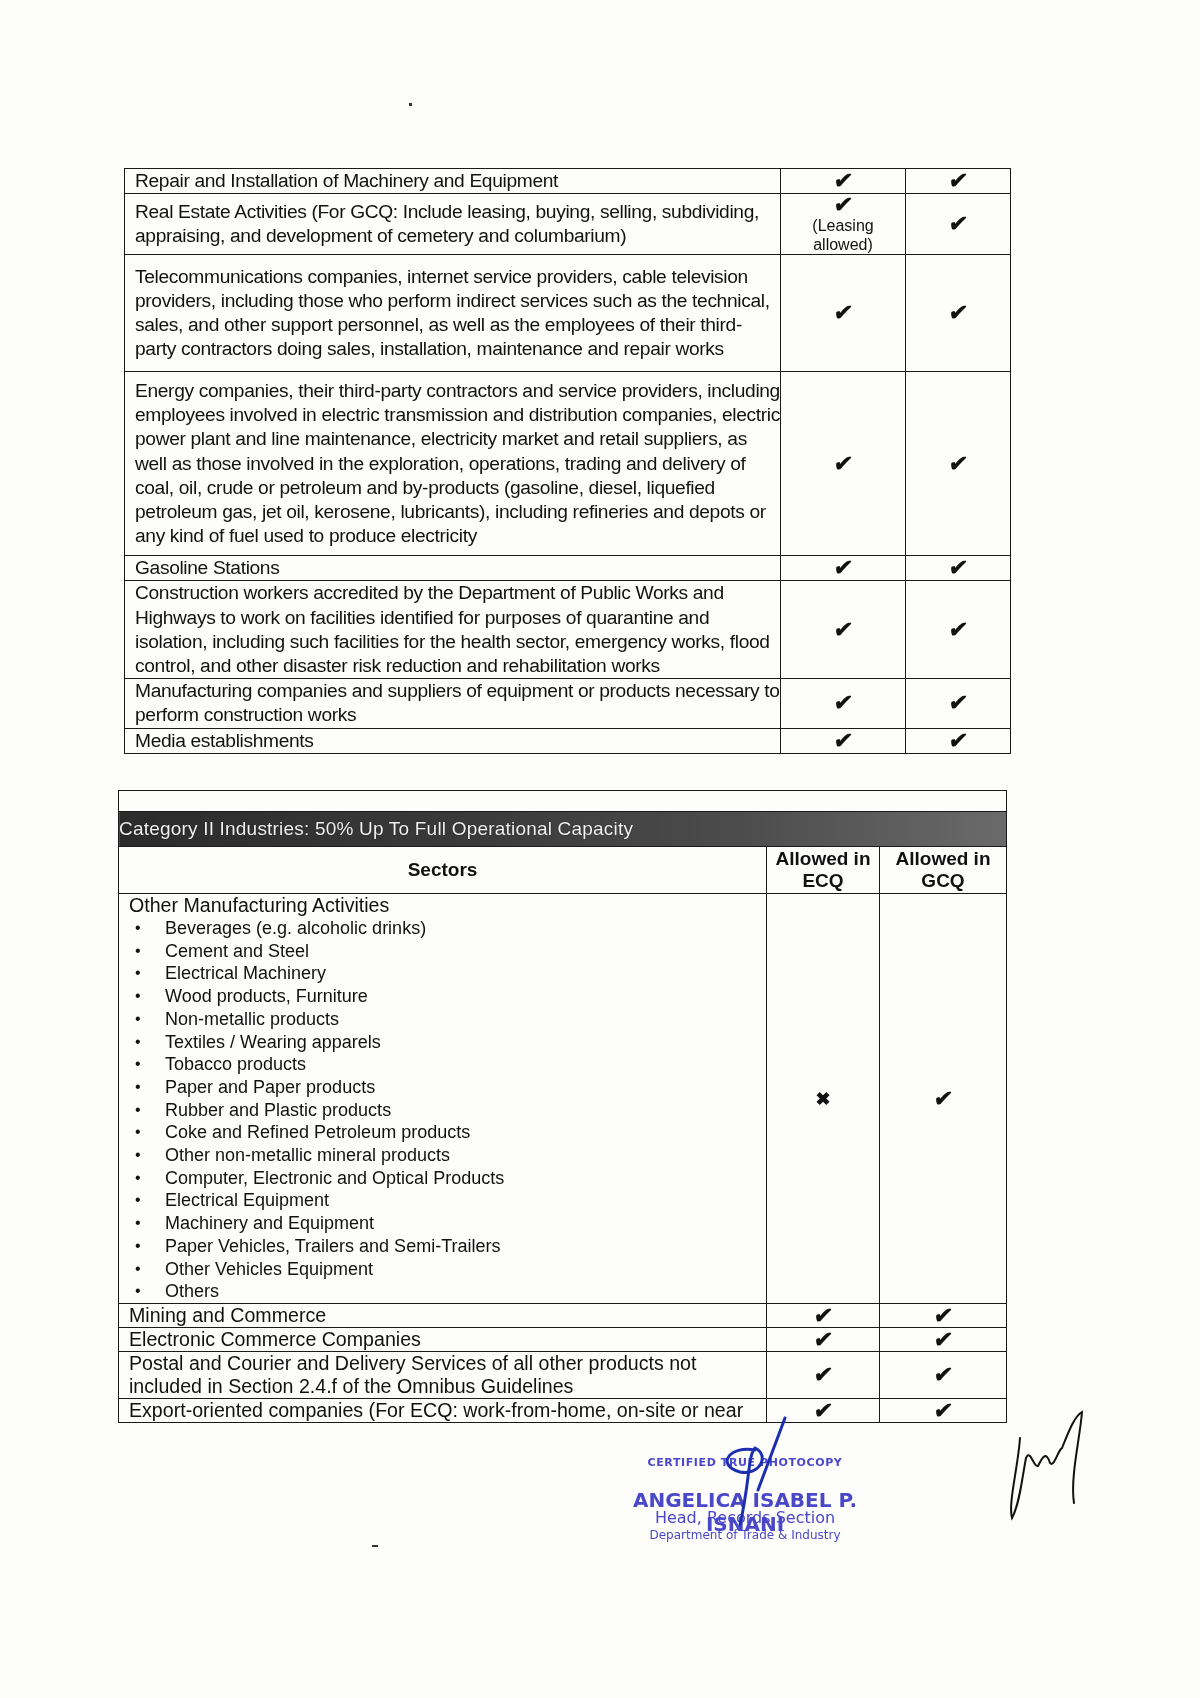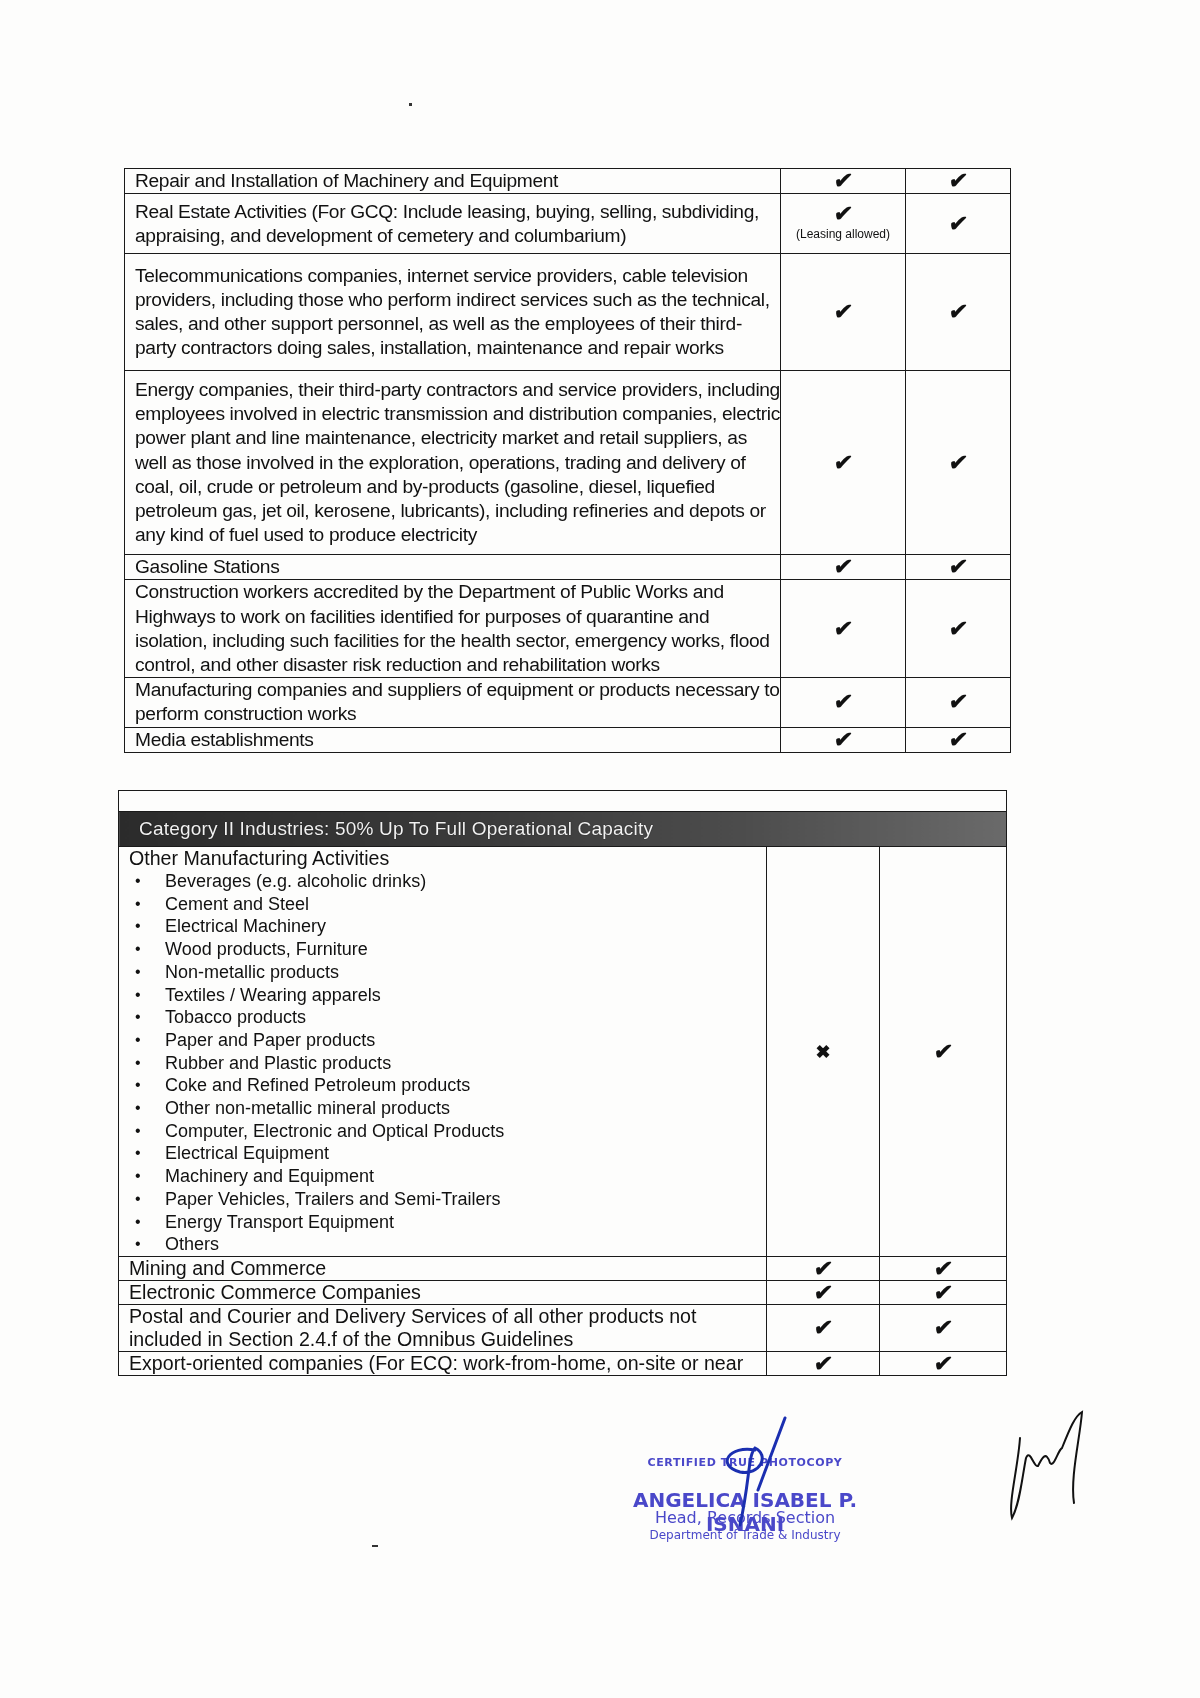--- a/index.html
+++ b/index.html
@@ -9,36 +9,36 @@
       font-family: "Liberation Sans", sans-serif;
       color: #111;
       overflow: hidden;
     }
     .abs { position: absolute; }
     table { border-collapse: collapse; table-layout: fixed; }
     td, th { border: 1.6px solid #1a1a1a; padding: 0; vertical-align: middle; }
     .txt { font-size: 19.2px; line-height: 24.2px; padding: 0 0 0 10px; font-stretch: condensed; letter-spacing: -0.35px; }
     .mark { text-align: center; font-size: 22px; line-height: 22px; font-weight: bold; }
     .mark .chk { display: inline-block; transform: skewX(-8deg); }
-    .sub { display: block; font-size: 12px; line-height: 19px; font-weight: normal; }
+    .sub { display: block; font-size: 16px; line-height: 19px; font-weight: normal; }
 
     #t1 { left: 124px; top: 168px; width: 886px; }
     #t1 col.c1 { width: 656px; }
     #t1 col.c2 { width: 125px; }
     #t1 col.c3 { width: 105px; }
 
     #t2 { left: 118px; top: 790px; width: 888px; }
     #t2 col.c1 { width: 648px; }
     #t2 col.c2 { width: 113px; }
     #t2 col.c3 { width: 127px; }
     .spacer td { height: 20px; border-bottom: none; }
     .band td {
       height: 34px;
       background: linear-gradient(90deg, #2b2b2b 0%, #3a3a3a 40%, #4c4c4c 70%, #6a6a6a 100%);
-      color: #f2f2f2; font-size: 19px; padding-left: 20px;
+      color: #f2f2f2; font-size: 19px; padding-left: 0;
       letter-spacing: 0.2px; text-shadow: 0 0 1px #000;
     }
     .hdr th { font-weight: bold; font-size: 19px; line-height: 22px; height: 46px; }
     .list { margin: 0; padding: 0 0 0 46px; list-style: none; }
     .list li { position: relative; font-size: 18px; line-height: 22.7px; }
     .list li::before { content: "\2022"; position: absolute; left: -30px; font-size: 16px; }
     .t2txt { font-size: 19.6px; line-height: 23px; padding-left: 10px; }
 
     .stamp { color: #4a48c9; text-align: center; font-family: "DejaVu Sans", sans-serif; }
     #stamp-title { left: 600px; top: 1456px; width: 290px; font-size: 11px; font-weight: bold; letter-spacing: 0.6px; }
@@ -109,40 +109,45 @@
       <col class="c2">
       <col class="c3">
     </colgroup>
   <tbody>
     <tr class="spacer">
         <td colspan="3"></td>
       </tr>
     <tr class="band">
       <td colspan="3">Category II Industries: 50% Up To Full Operational Capacity</td>
     </tr>
+    <tr class="hdr">
+      <th>Sectors</th>
+      <th>Allowed in ECQ</th>
+      <th>Allowed in GCQ</th>
+    </tr>
     <tr style="height:410px">
       <td style="vertical-align:top">
         <div class="t2txt">Other Manufacturing Activities</div>
         <ul class="list">
           <li>Beverages (e.g. alcoholic drinks)</li>
           <li>Cement and Steel</li>
           <li>Electrical Machinery</li>
           <li>Wood products, Furniture</li>
           <li>Non-metallic products</li>
           <li>Textiles / Wearing apparels</li>
           <li>Tobacco products</li>
           <li>Paper and Paper products</li>
           <li>Rubber and Plastic products</li>
           <li>Coke and Refined Petroleum products</li>
           <li>Other non-metallic mineral products</li>
           <li>Computer, Electronic and Optical Products</li>
           <li>Electrical Equipment</li>
           <li>Machinery and Equipment</li>
           <li>Paper Vehicles, Trailers and Semi-Trailers</li>
-          <li>Energy Transport Equipment</li>
+          <li>Other Vehicles Equipment</li>
           <li>Others</li>
         </ul>
       </td>
       <td class="mark"><span style="font-size:18px">✖</span></td>
       <td class="mark"><span class="chk">✔</span></td>
     </tr>
     <tr style="height:23px">
       <td class="t2txt">Mining and Commerce</td>
       <td class="mark"><span class="chk">✔</span></td>
       <td class="mark"><span class="chk">✔</span></td>

